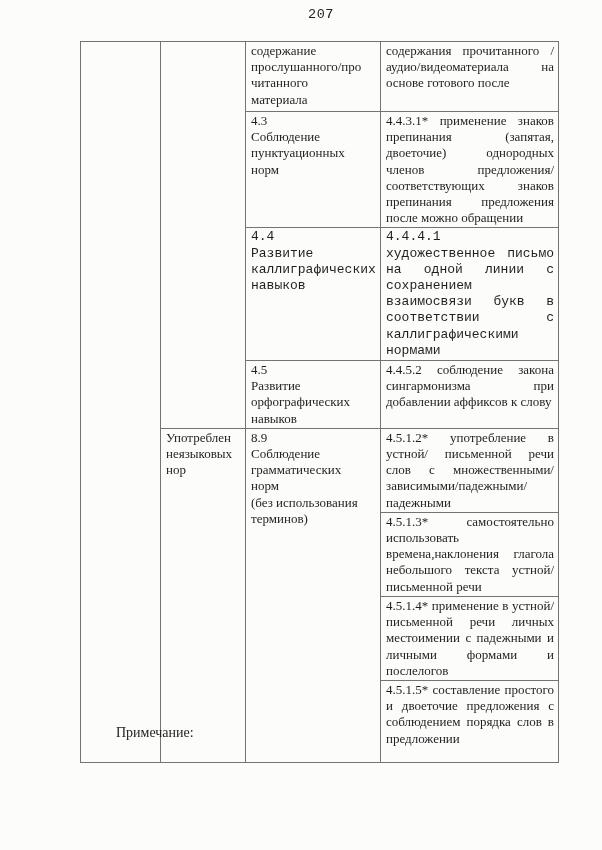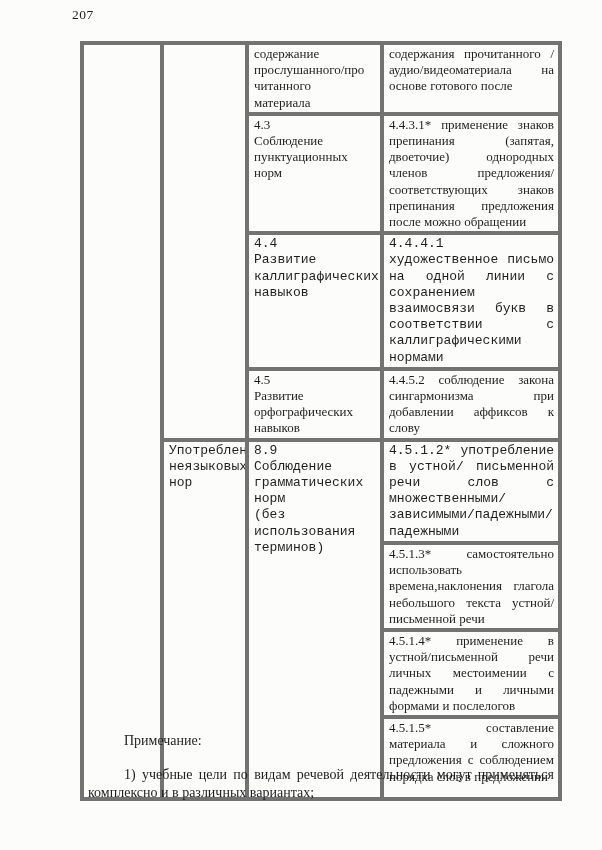--- a/index.html
+++ b/index.html
@@ -15,68 +15,70 @@
     background: #fcfcfb;
     color: #1f1f1f;
     font-family: "Liberation Serif", "DejaVu Serif", serif;
     overflow: hidden;
   }
   .page-number {
     position: absolute;
     top: 7px;
     left: 72px;
     width: 498px;
+    text-align: center;
     font-size: 13.5px;
     letter-spacing: 0.5px;
+    font-family: Liberation Mono, monospace;
   }
   table.objectives {
     position: absolute;
     left: 80px;
     top: 41px;
     width: 478px;
     border-collapse: collapse;
     table-layout: fixed;
   }
   table.objectives td {
-    border: 4px solid #737373;
+    border: 1px solid #737373;
     vertical-align: top;
     padding: 1px 4px 1px 5px;
     font-size: 13px;
     line-height: 16.2px;
     overflow: hidden;
   }
   col.c1 { width: 80px; }
   col.c2 { width: 85px; }
   col.c3 { width: 135px; }
   col.c4 { width: 178px; }
   tr.r1 { height: 70px; }
   tr.r2 { height: 110px; }
   tr.r3 { height: 101px; font-family: Liberation Mono, monospace; }
   tr.r4 { height: 65px; margin-left: 12px; }
-  tr.r5 { height: 82px; font-family: Liberation Mono, monospace; }
+  tr.r5 { height: 82px; }
   tr.r6 { height: 80px; }
   tr.r7 { height: 80px; }
   tr.r8 { height: 82px; }
   td.skill-cell, td.category-cell {
     white-space: pre-line;
     text-align: left;
   }
   td.objective-cell {
     text-align: justify;
   }
   .notes {
     position: absolute;
     left: 72px;
     top: 716px;
     width: 498px;
     font-size: 14px;
     line-height: 18px;
   }
   .notes p {
-    margin: 16px;
+    margin: 8px;
     text-indent: 36px;
     text-align: justify;
   }
 </style>
 </head>
 <body>
 
 <div class="page">
 
   <div class="page-number">207</div>
@@ -131,23 +133,22 @@
 терминов)</td>
         <td class="objective-cell">4.5.1.2* употребление в устной/ письменной речи слов с множественными/ зависимыми/падежными/ падежными</td>
       </tr>
       <tr class="r6">
         <td class="objective-cell">4.5.1.3* самостоятельно использовать времена,наклонения глагола небольшого текста устной/письменной речи</td>
       </tr>
       <tr class="r7">
         <td class="objective-cell">4.5.1.4* применение в устной/письменной речи личных местоимении с падежными и личными формами и послелогов</td>
       </tr>
       <tr class="r8">
-        <td class="objective-cell">4.5.1.5* составление материала и сложного предложения с соблюдением порядка слов в предложении</td>
+        <td class="objective-cell">4.5.1.5* составление простого и двоеточие предложения с соблюдением порядка слов в предложении</td>
       </tr>
     </tbody>
   </table>
 
   <div class="notes">
     <p>Примечание:</p>
-    <p>1) учебные цели по видам речевой деятельности могут применяться комплексно и в различных вариантах;</p>
   </div>
 
 </div>
 
 </body></html>

